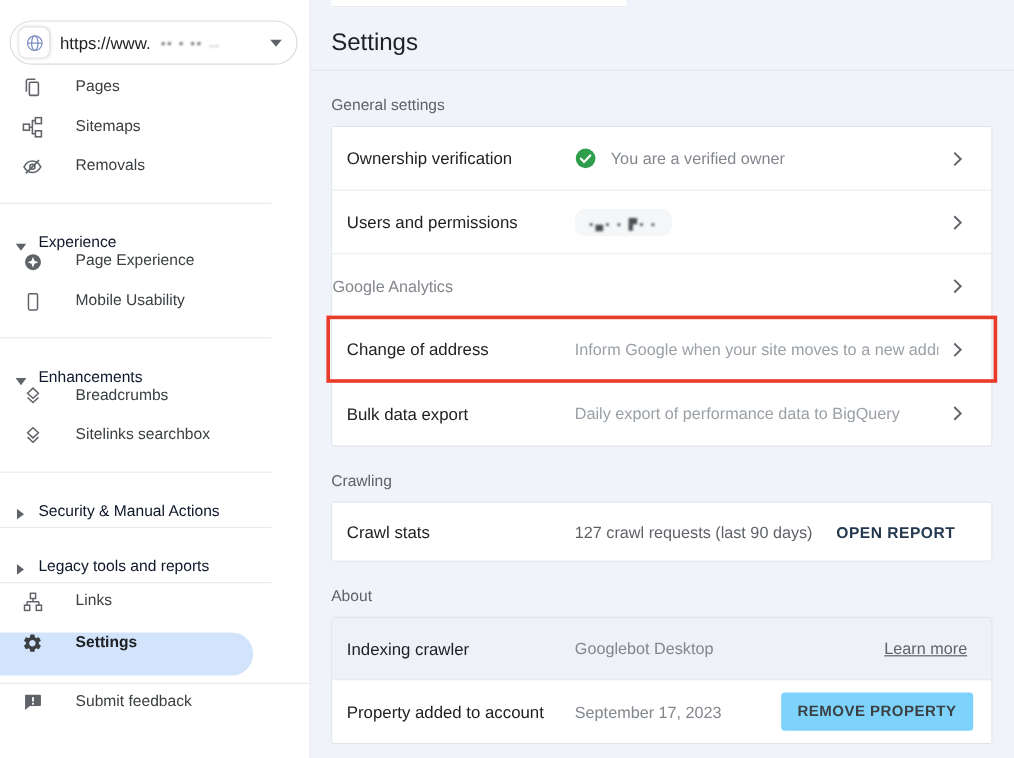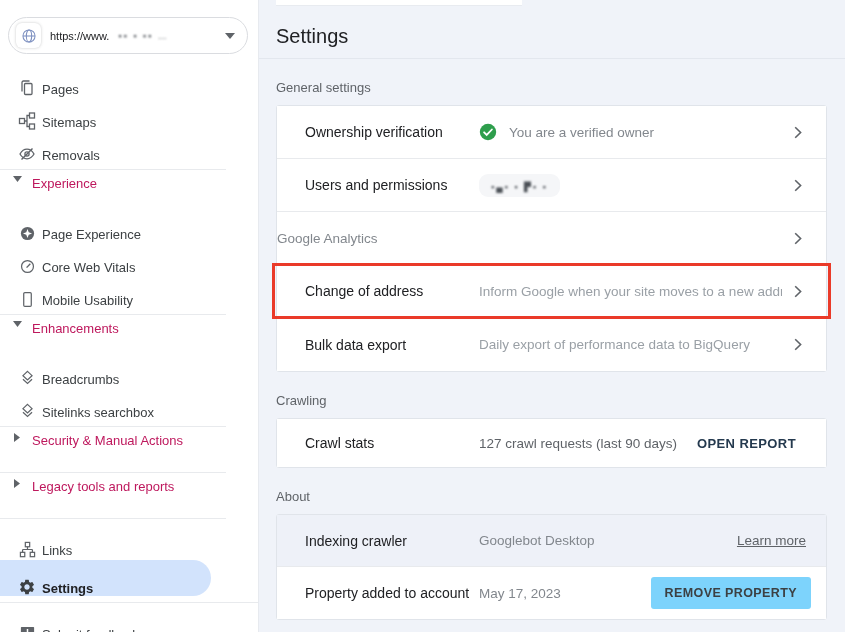--- a/index.html
+++ b/index.html
@@ -6,29 +6,29 @@
   html,body { width:845px; height:632px; overflow:hidden; }
   body { font-family:"Liberation Sans", sans-serif; background:#fff; color:#202124; }
   .app { position:relative; width:845px; height:632px; }
 
   
   .sidebar { position:absolute; left:0; top:0; width:258px; height:632px; background:#fff; }
   .prop-pill { display:flex; align-items:center; gap:9px; height:37px; margin:17px 10px 10px 8px;
                border:1px solid #dadce0; border-radius:19px; padding:0 12px 0 7px; background:#fff; cursor:pointer; }
   .globe-chip { width:25px; height:25px; border-radius:6px; background:#fff; box-shadow:0 0 3px rgba(60,64,67,.28);
                 display:flex; align-items:center; justify-content:center; flex:0 0 auto; }
-  .prop-url { font-size:11px; color:#202124; white-space:nowrap; }
+  .prop-url { font-size:14px; color:#202124; white-space:nowrap; }
   .redact { filter:blur(1.1px); color:#4a4f55; font-size:9px; letter-spacing:2px; white-space:nowrap; }
   .prop-caret { margin-left:auto; display:flex; }
 
-  .sb-item { display:flex; align-items:flex-end; height:33px; padding-left:18px; gap:6px;
+  .sb-item { display:flex; align-items:flex-start; height:33px; padding-left:18px; gap:27px;
              font-size:13px; color:#3c4043; cursor:pointer; }
   .sb-item .ic { width:18px; height:18px; flex:0 0 auto; display:flex; align-items:center; justify-content:center; }
-  .sb-header { display:flex; align-items:flex-start; height:33px; padding-left:12px; gap:10px;
-               font-size:13px; color:#be185d; cursor:pointer; }
+  .sb-header { display:flex; align-items:flex-end; height:33px; padding-left:12px; gap:10px;
+               font-size:13px; color:#0f172a; cursor:pointer; }
   .sb-header .car { width:10px; display:flex; justify-content:center; }
   .sb-item.selected { background:#d2e3fc; width:211px; height:36px; border-radius:0 18px 18px 0;
                       font-weight:bold; color:#202124; margin:2px 0; }
   .sdiv { height:1px; background:#e8eaed; margin:6px 0; width:226px; }
   .sdiv.full { width:258px; }
 
   
   .main { position:absolute; left:258px; top:0; width:587px; height:632px;
           background:#f0f3f9; border-left:1px solid #e7eaef; }
   .top-edge { position:absolute; top:0; left:17px; width:246px; height:6px;
@@ -37,21 +37,21 @@
   .title-divider { height:1px; background:#e3e7ee; }
   .section-label { margin:21px 0 10px 17px; font-size:13px; color:#5f6368; }
 
   .card { margin:0 18px 0 17px; background:#fff; border:1px solid #e0e4ea; border-radius:3px; }
   .row { display:flex; align-items:center; height:53px; border-bottom:1px solid #e8eaed;
          background:#fff; position:relative; cursor:pointer; }
   .row:last-child { border-bottom:none; }
   .card.crawl .row { height:48px; }
   .card.about .row { height:52px; }
   .row.shaded { background:#eef1f8; }
-  .row-label { flex:0 0 202px; padding-left:28px; font-size:14px; color:#202124; }
+  .row-label { flex:0 0 202px; padding-left:12px; font-size:14px; color:#202124; }
   .row-value { flex:1; font-size:13.5px; color:#82878d; display:flex; align-items:center; gap:12px;
                white-space:nowrap; overflow:hidden; }
   .row-value.light { color:#9aa0a6; }
   .row-value.mid { color:#5f6368; }
   .chev { margin:0 24px 0 12px; display:flex; flex:0 0 auto; }
   .redact-pill { background:#f5f6f8; border-radius:9px; padding:4px 12px; display:inline-block; }
 
   .openreport { font-size:13px; font-weight:bold; letter-spacing:.4px; color:#24394e;
                 margin:0 30px 0 12px; cursor:pointer; white-space:nowrap; }
   .learnmore { font-size:13.5px; color:#5f6368; text-decoration:underline;
@@ -134,29 +134,20 @@
     <div class="sb-item">
       <span class="ic">
         <svg width="17" height="17" viewBox="0 0 18 18">
           <circle cx="9" cy="9" r="7" fill="#5f6368"></circle>
           <path d="M9 4.2L10.3 7.7 13.8 9l-3.5 1.3L9 13.8 7.7 10.3 4.2 9l3.5-1.3z" fill="#fff"></path>
         </svg>
         </span>
       <span>Page Experience</span>
     </div>
 
-    <div class="sb-item">
-      <span class="ic">
-        <svg width="17" height="17" viewBox="0 0 18 18" fill="none" stroke="#5f6368" stroke-width="1.3">
-          <circle cx="9" cy="9" r="6.3"></circle>
-            <path d="M8 10.2l4-4.2" stroke-width="1.5"></path>
-        </svg>
-        </span>
-      <span>Core Web Vitals</span>
-    </div>
 
     <div class="sb-item">
       <span class="ic">
         <svg width="17" height="17" viewBox="0 0 18 18" fill="none" stroke="#5f6368" stroke-width="1.3">
           <rect x="5" y="1.8" width="8" height="14.4" rx="1.2"></rect>
         </svg>
         </span>
       <span>Mobile Usability</span>
     </div>
 
@@ -344,19 +335,19 @@
       <div class="row shaded">
         <div class="row-label">Indexing crawler</div>
         <div class="row-value" style="background:transparent;">
             <span>Googlebot Desktop</span>
           </div>
         <span class="learnmore">Learn more</span>
       </div>
       <div class="row">
         <div class="row-label">Property added to account</div>
         <div class="row-value">
-            <span>May 17, 2023</span>
+            <span>September 17, 2023</span>
           </div>
         <button class="btn-remove">REMOVE PROPERTY</button>
       </div>
     </div>
   </div>
 </div>
 
 </body></html>

